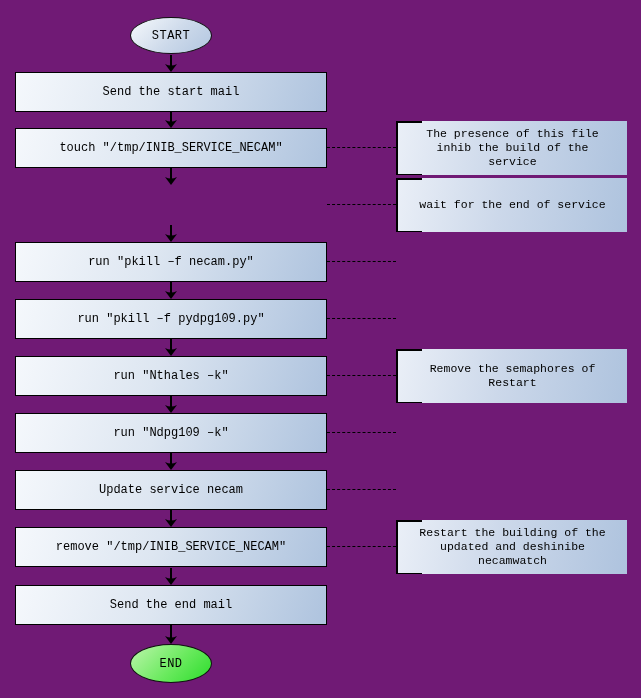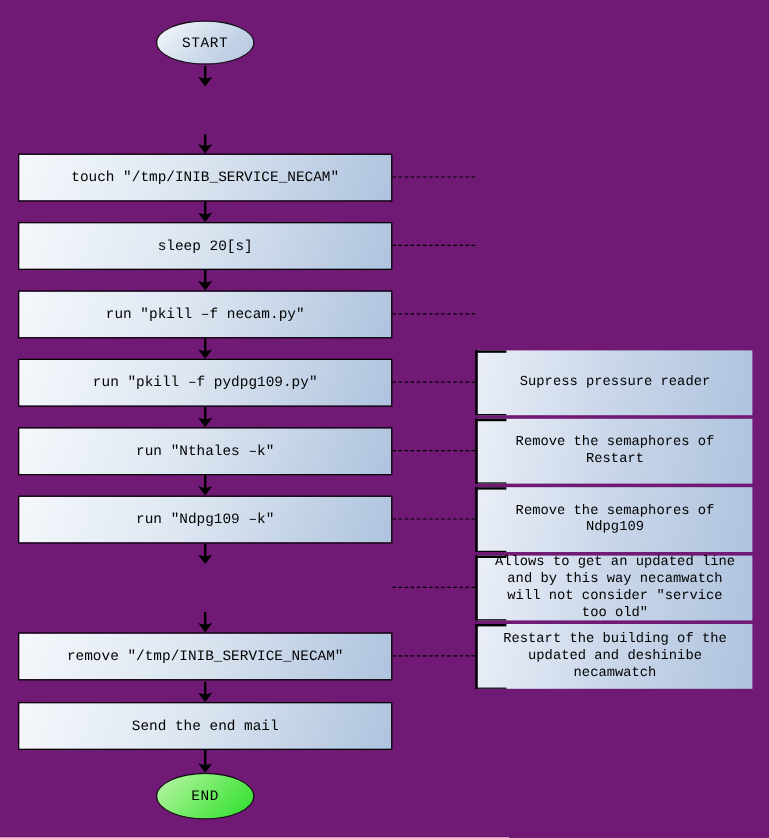--- a/index.html
+++ b/index.html
@@ -52,37 +52,40 @@
 </style>
 </head>
 <body>
 
 <div class="canvas">
 
   <div class="node terminal start">
     <span>START</span>
   </div>
 
+  <div class="node step" style="top:72px">
+      <span>Send the start mail</span>
+    </div>
   <div class="node step" style="top:128px">
       <span>touch "/tmp/INIB_SERVICE_NECAM"</span>
-    </div>
-  <div class="node step" style="top:185px">
-      <span>sleep 20[s]</span>
     </div>
   <div class="node step" style="top:242px">
       <span>run "pkill –f necam.py"</span>
     </div>
   <div class="node step" style="top:299px">
       <span>run "pkill –f pydpg109.py"</span>
     </div>
   <div class="node step" style="top:356px">
       <span>run "Nthales –k"</span>
     </div>
   <div class="node step" style="top:413px">
       <span>run "Ndpg109 –k"</span>
+    </div>
+  <div class="node step" style="top:470px">
+      <span>Update service necam</span>
     </div>
   <div class="node step" style="top:527px">
       <span>remove "/tmp/INIB_SERVICE_NECAM"</span>
     </div>
   <div class="node step" style="top:585px">
       <span>Send the end mail</span>
     </div>
 
   <div class="node terminal end">
     <span>END</span>
@@ -157,40 +160,34 @@
 
   <div class="dash" style="top:147px"></div>
   <div class="dash" style="top:204px"></div>
   <div class="dash" style="top:261px"></div>
   <div class="dash" style="top:318px"></div>
   <div class="dash" style="top:375px"></div>
   <div class="dash" style="top:432px"></div>
   <div class="dash" style="top:489px"></div>
   <div class="dash" style="top:546px"></div>
 
-  <div class="note" style="top:292px">
-    <div class="fill">Supress pressure reader</div>
+  <div class="note" style="top:121px">
+    <div class="fill">The presence of this file inhib the build of the service</div>
+    <div class="bar-v"></div>
+      <div class="tick-t"></div>
+      <div class="tick-b"></div>
+  </div>
+  <div class="note" style="top:178px">
+    <div class="fill">wait for the end of service</div>
     <div class="bar-v"></div>
       <div class="tick-t"></div>
       <div class="tick-b"></div>
   </div>
   <div class="note" style="top:349px">
     <div class="fill">Remove the semaphores of Restart</div>
-    <div class="bar-v"></div>
-      <div class="tick-t"></div>
-      <div class="tick-b"></div>
-  </div>
-  <div class="note" style="top:406px">
-    <div class="fill">Remove the semaphores of Ndpg109</div>
-    <div class="bar-v"></div>
-      <div class="tick-t"></div>
-      <div class="tick-b"></div>
-  </div>
-  <div class="note" style="top:463px">
-    <div class="fill">Allows to get an updated line and by this way necamwatch will not consider "service too old"</div>
     <div class="bar-v"></div>
       <div class="tick-t"></div>
       <div class="tick-b"></div>
   </div>
   <div class="note" style="top:520px">
     <div class="fill">Restart the building of the updated and deshinibe necamwatch</div>
     <div class="bar-v"></div>
       <div class="tick-t"></div>
       <div class="tick-b"></div>
   </div>

